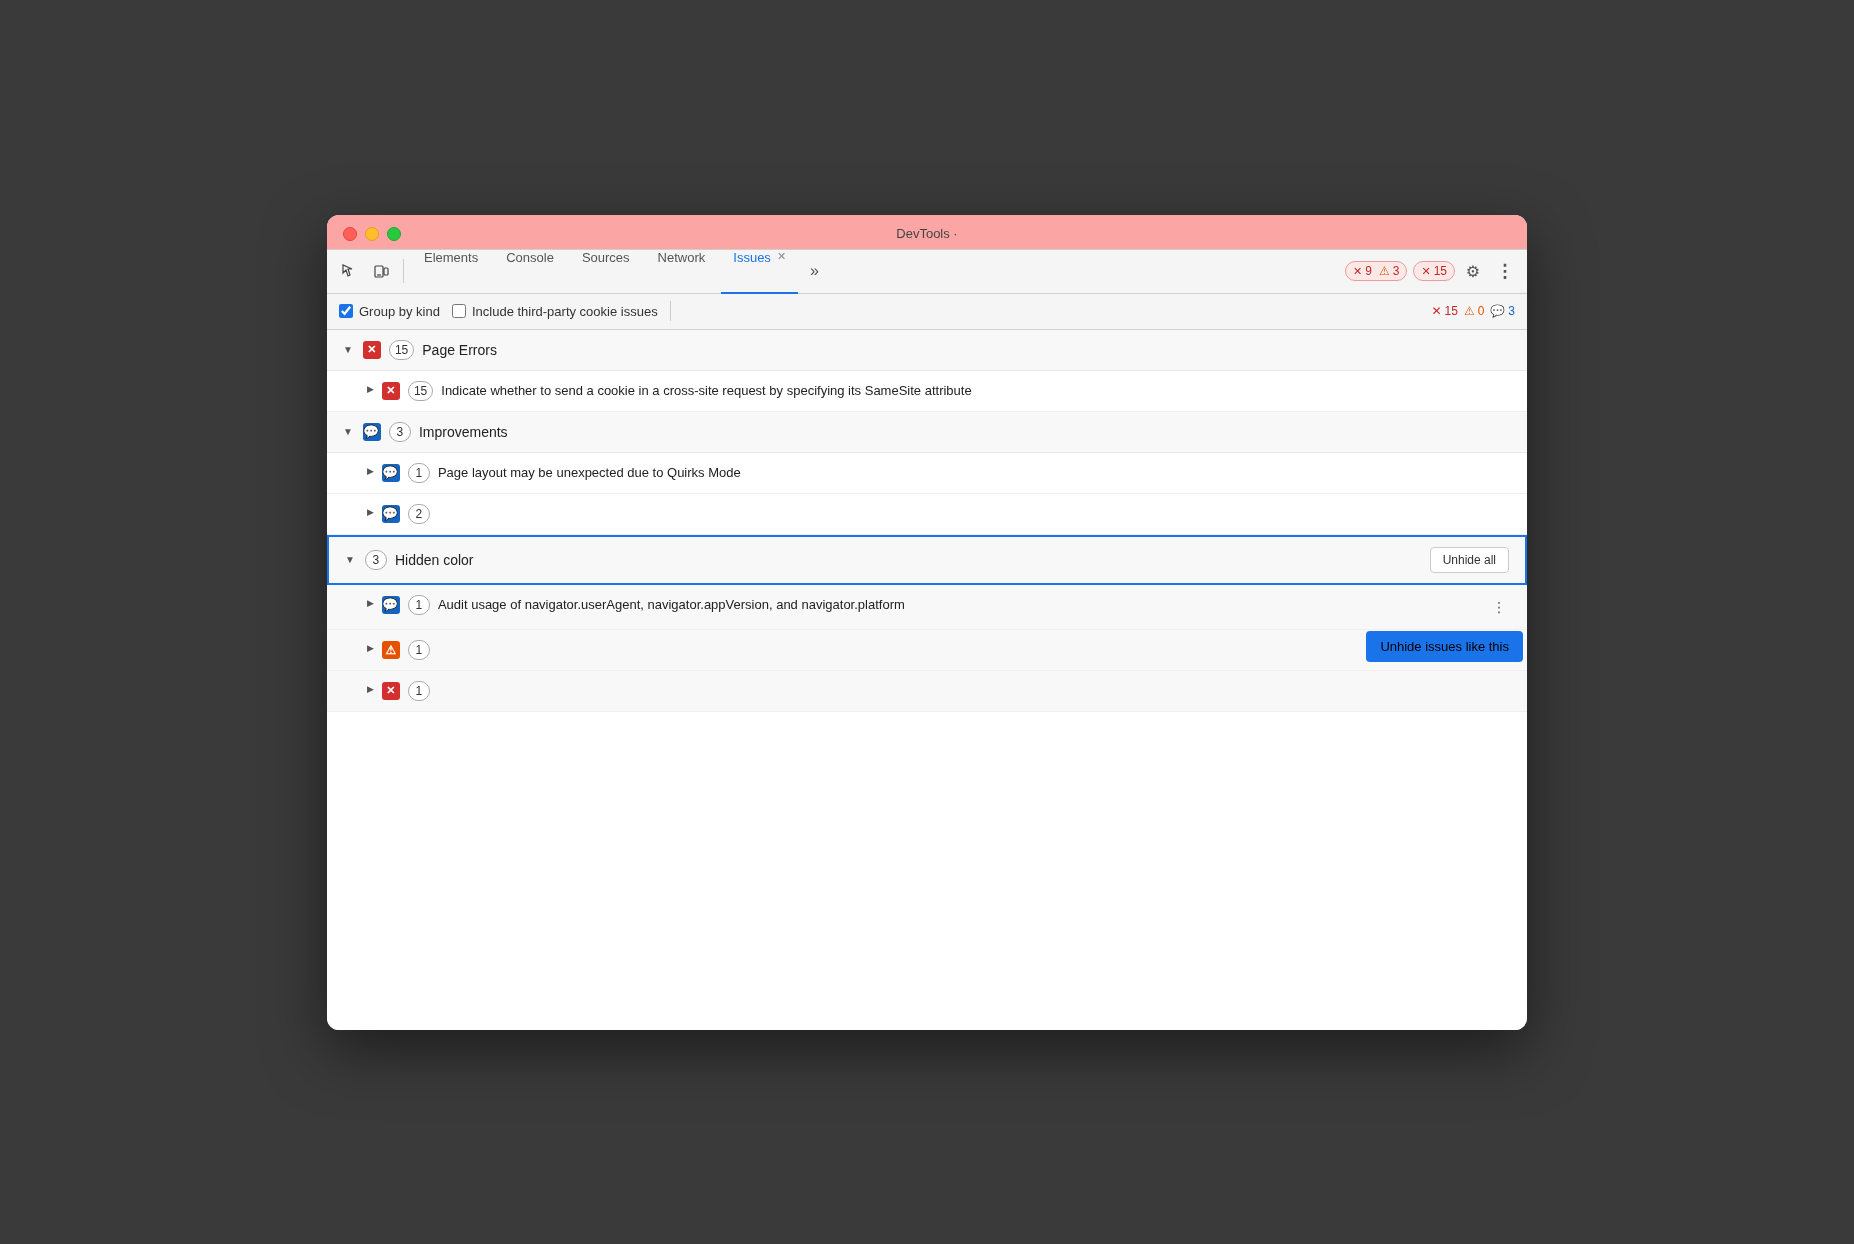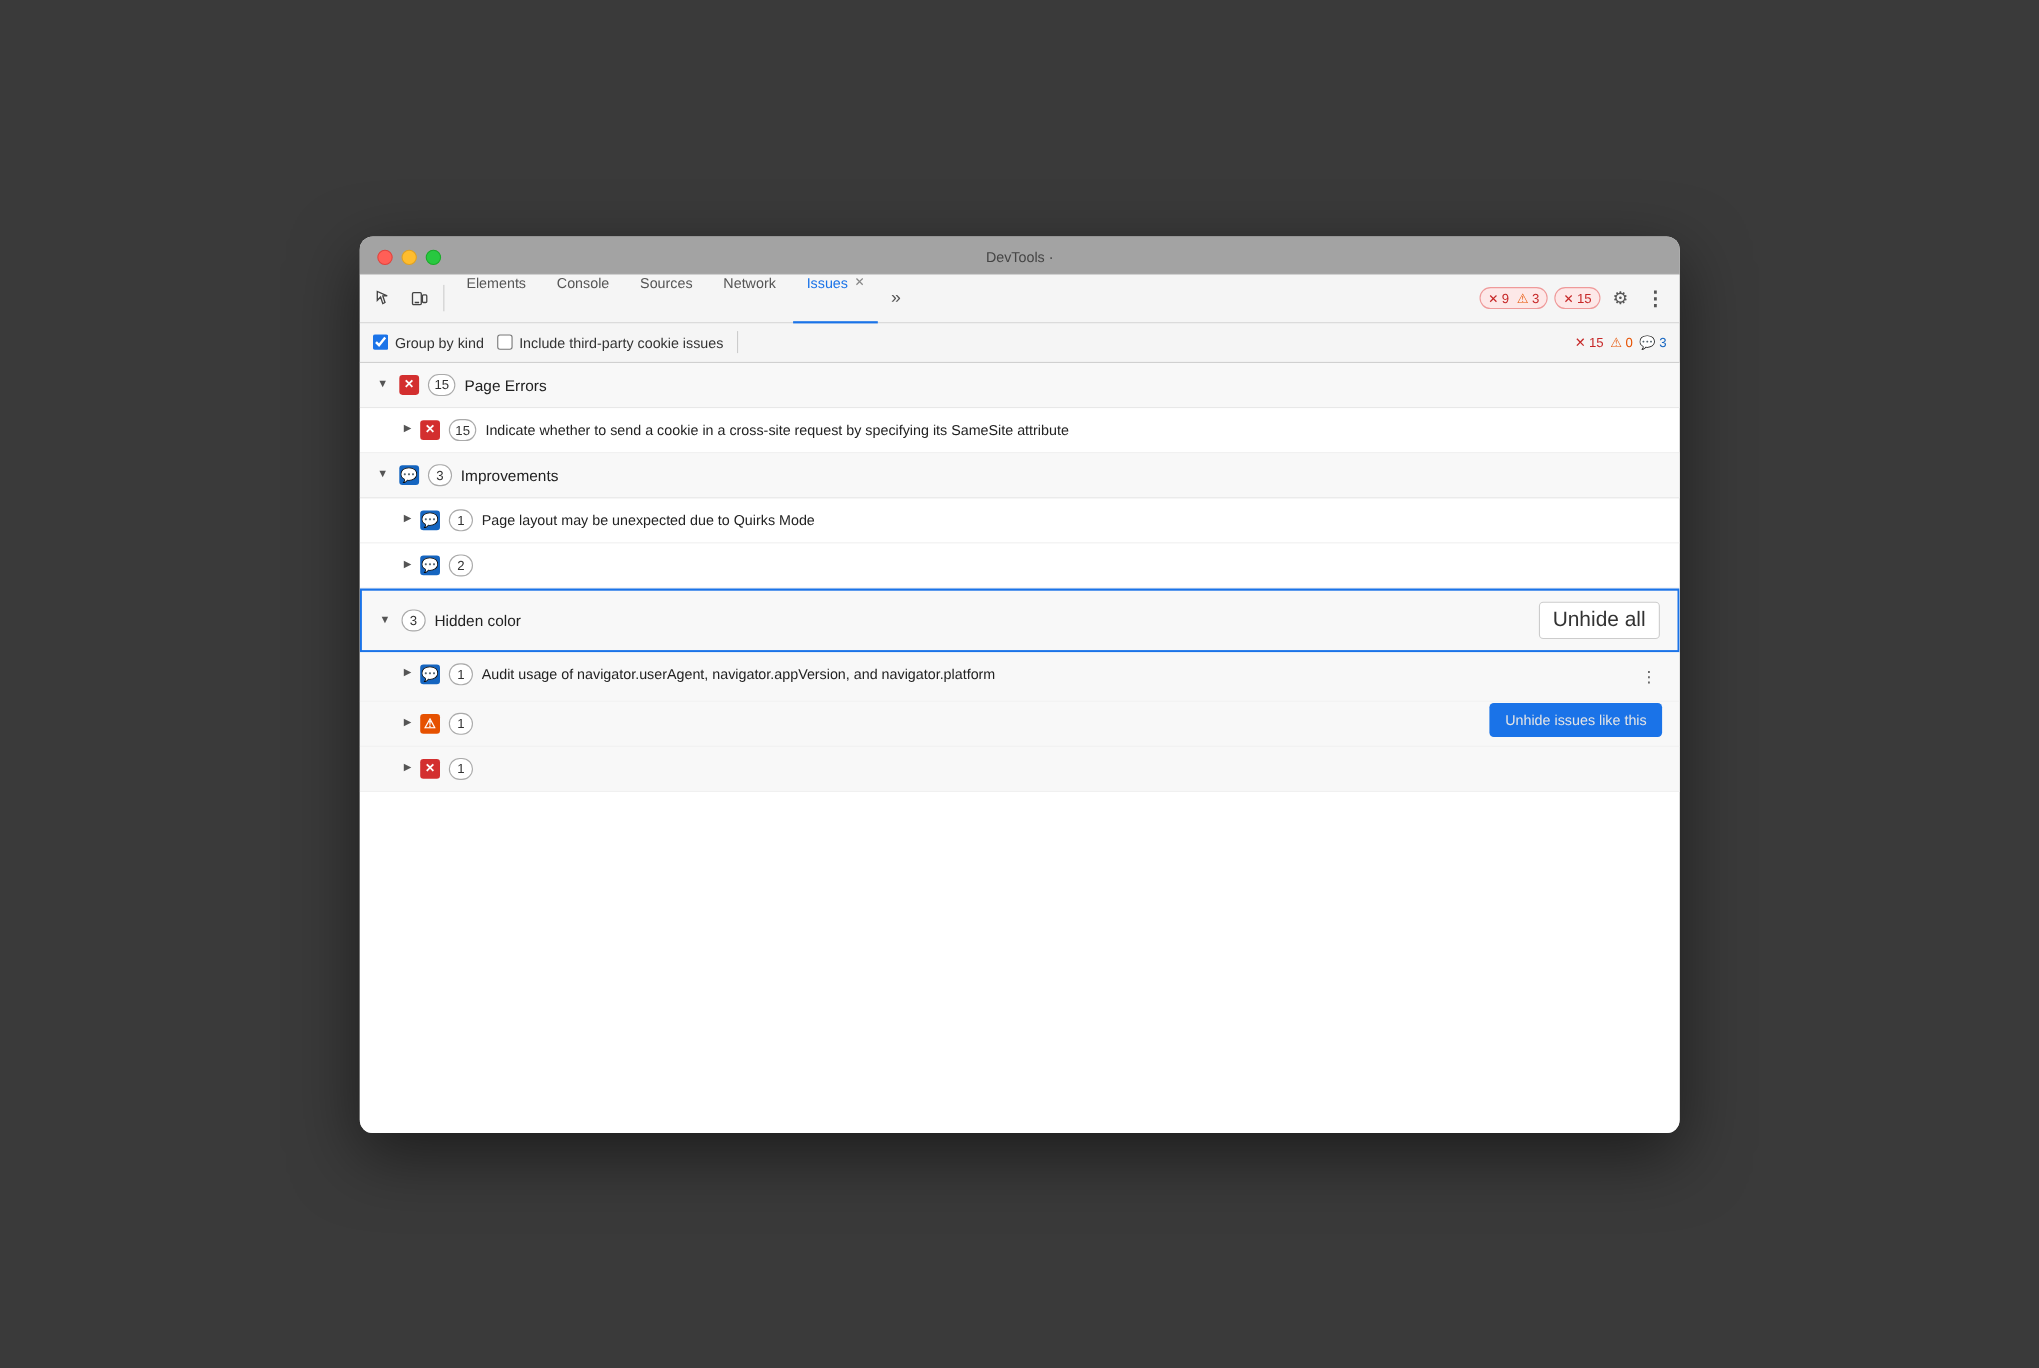--- a/index.html
+++ b/index.html
@@ -15,21 +15,21 @@
     .window {
       width: 1200px;
       background: #f0f0f0;
       border-radius: 12px;
       box-shadow: 0 20px 60px rgba(0,0,0,0.5);
       overflow: hidden;
     }
 
     
     .title-bar {
-      background: #a3a3a3;
+      background: #fca5a5;
       padding: 12px 16px 8px 16px;
       display: flex;
       align-items: center;
       border-bottom: 1px solid #d0d0d0;
       position: relative;
     }
     .traffic-lights {
       display: flex;
       gap: 8px;
       margin-right: 16px;
@@ -291,21 +291,21 @@
       cursor: pointer;
       gap: 8px;
       position: relative;
     }
     .unhide-all-btn {
       margin-left: auto;
       padding: 5px 12px;
       border: 1px solid #ccc;
       border-radius: 4px;
       background: #fff;
-      font-size: 19px;
+      font-size: 12px;
       color: #333;
       cursor: pointer;
     }
 
     
     .row-menu {
       display: flex;
       align-items: center;
       justify-content: center;
       width: 24px;
@@ -313,24 +313,24 @@
       border-radius: 4px;
       cursor: pointer;
       color: #555;
       font-size: 14px;
       flex-shrink: 0;
     }
 
     
     .unhide-tooltip {
       position: absolute;
-      right: 16px;
+      right: 4px;
       top: 100%;
       background: #1a73e8;
-      color: #e5e5e5;
+      color: #000000;
       padding: 8px 14px;
       border-radius: 4px;
       font-size: 13px;
       white-space: nowrap;
       z-index: 100;
       cursor: pointer;
       margin-top: 2px;
     }
   </style>
 </head>

